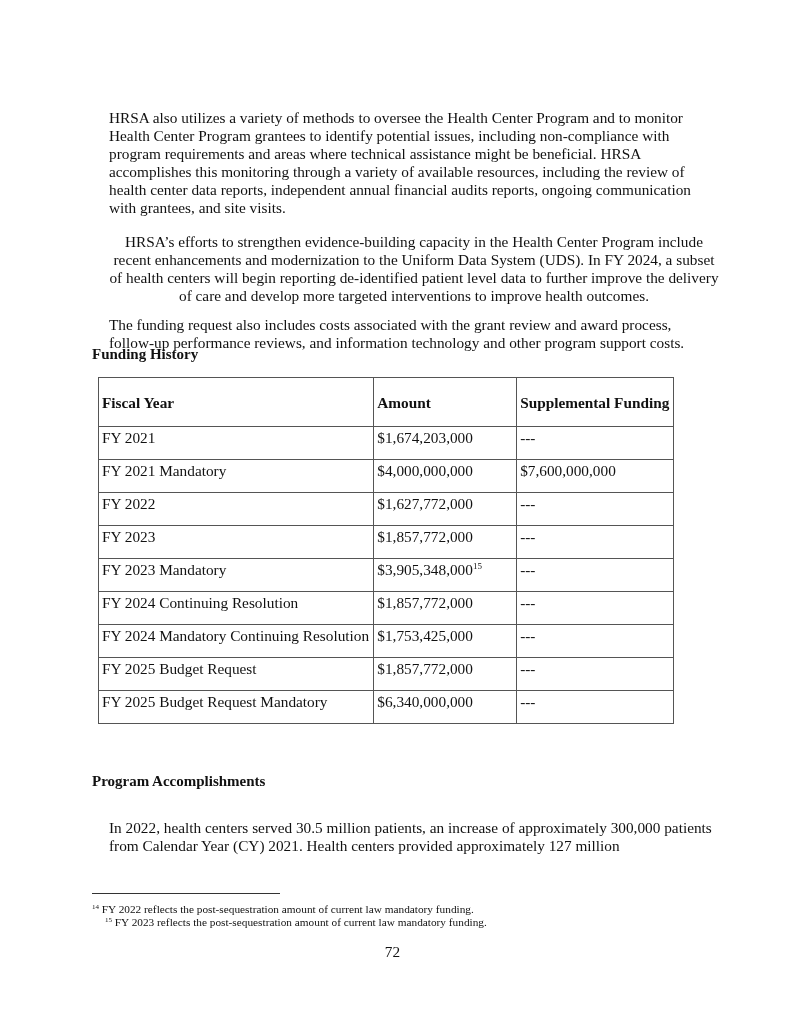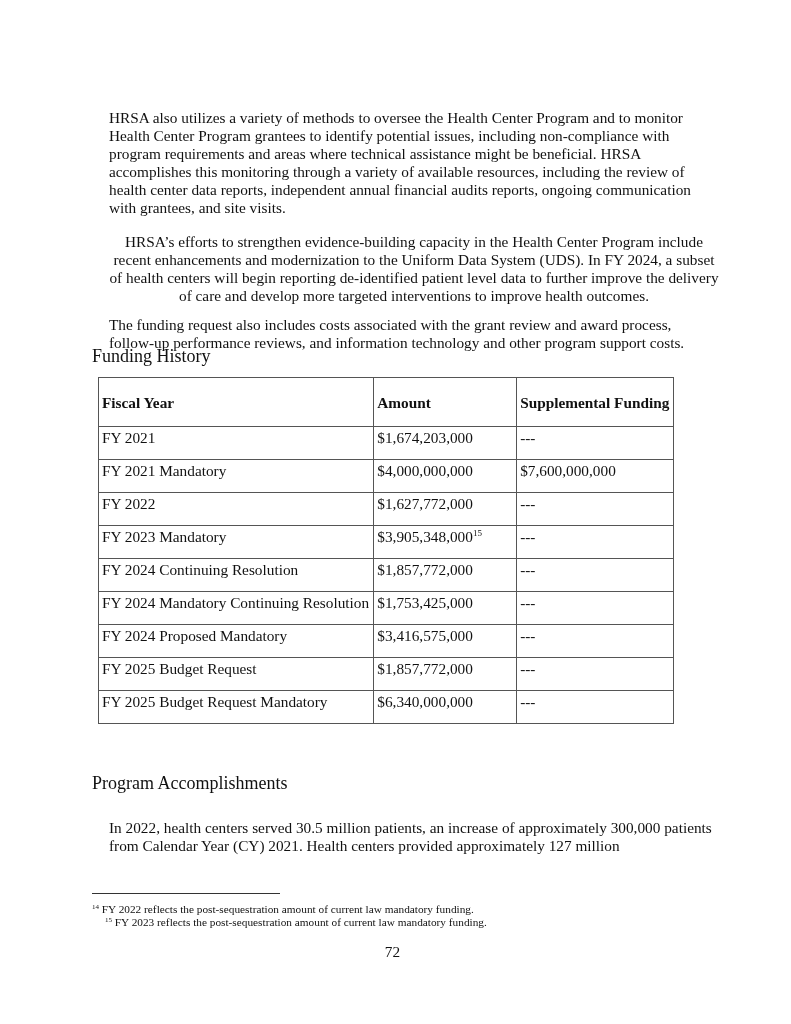--- a/index.html
+++ b/index.html
@@ -2,21 +2,21 @@
 <html><head>
 <meta charset="utf-8">
 <style>
   html, body { margin: 0; padding: 0; background: #ffffff; }
   body { width: 791px; height: 1024px; position: relative; overflow: hidden;
          font-family: "Liberation Serif", serif; color: #111; }
   .para { position: absolute; left: 92px; width: 610px; font-size: 15.3px; line-height: 18px; margin: 17px; }
   #p1 { top: 92px; }
   #p2 { top: 216px; text-align: center; }
   #p3 { top: 299px; }
-  .heading { position: absolute; left: 92px; font-weight: normal; font-size: 18px; margin: 0; }
+  .heading { position: absolute; left: 92px; font-weight: bold; font-size: 15px; margin: 0; }
   #h-funding { top: 346px; }
   #h-accomp { top: 773px; }
   #p4 { top: 802px; }
 
   table.funding { position: absolute; left: 98px; top: 377px; width: 576px;
                   border-collapse: collapse; font-size: 15.3px; padding-left: 20px; }
   table.funding td, table.funding th { border: 1.2px solid #555; padding: 0 3px;
                   text-align: left; vertical-align: top; }
   table.funding th { font-weight: bold; height: 48px; vertical-align: middle; line-height: 17px; }
   table.funding td { height: 30px; padding-top: 2px; line-height: 18px; }
@@ -62,37 +62,37 @@
         <td>FY 2021 Mandatory</td>
         <td><span>$4,000,000,000</span></td>
         <td>$7,600,000,000</td>
       </tr>
       <tr>
         <td>FY 2022</td>
         <td><span>$1,627,772,000</span></td>
         <td>---</td>
       </tr>
       <tr>
+        <td>FY 2023</td>
+        <td><span>$1,857,772,000</span></td>
+        <td>---</td>
+      </tr>
+      <tr>
         <td>FY 2023 Mandatory</td>
         <td><span>$3,905,348,000</span><sup>15</sup></td>
         <td>---</td>
       </tr>
       <tr>
         <td>FY 2024 Continuing Resolution</td>
         <td><span>$1,857,772,000</span></td>
         <td>---</td>
       </tr>
       <tr>
         <td>FY 2024 Mandatory Continuing Resolution</td>
         <td><span>$1,753,425,000</span></td>
-        <td>---</td>
-      </tr>
-      <tr>
-        <td>FY 2024 Proposed Mandatory</td>
-        <td><span>$3,416,575,000</span></td>
         <td>---</td>
       </tr>
       <tr>
         <td>FY 2025 Budget Request</td>
         <td><span>$1,857,772,000</span></td>
         <td>---</td>
       </tr>
       <tr>
         <td>FY 2025 Budget Request Mandatory</td>
         <td><span>$6,340,000,000</span></td>

